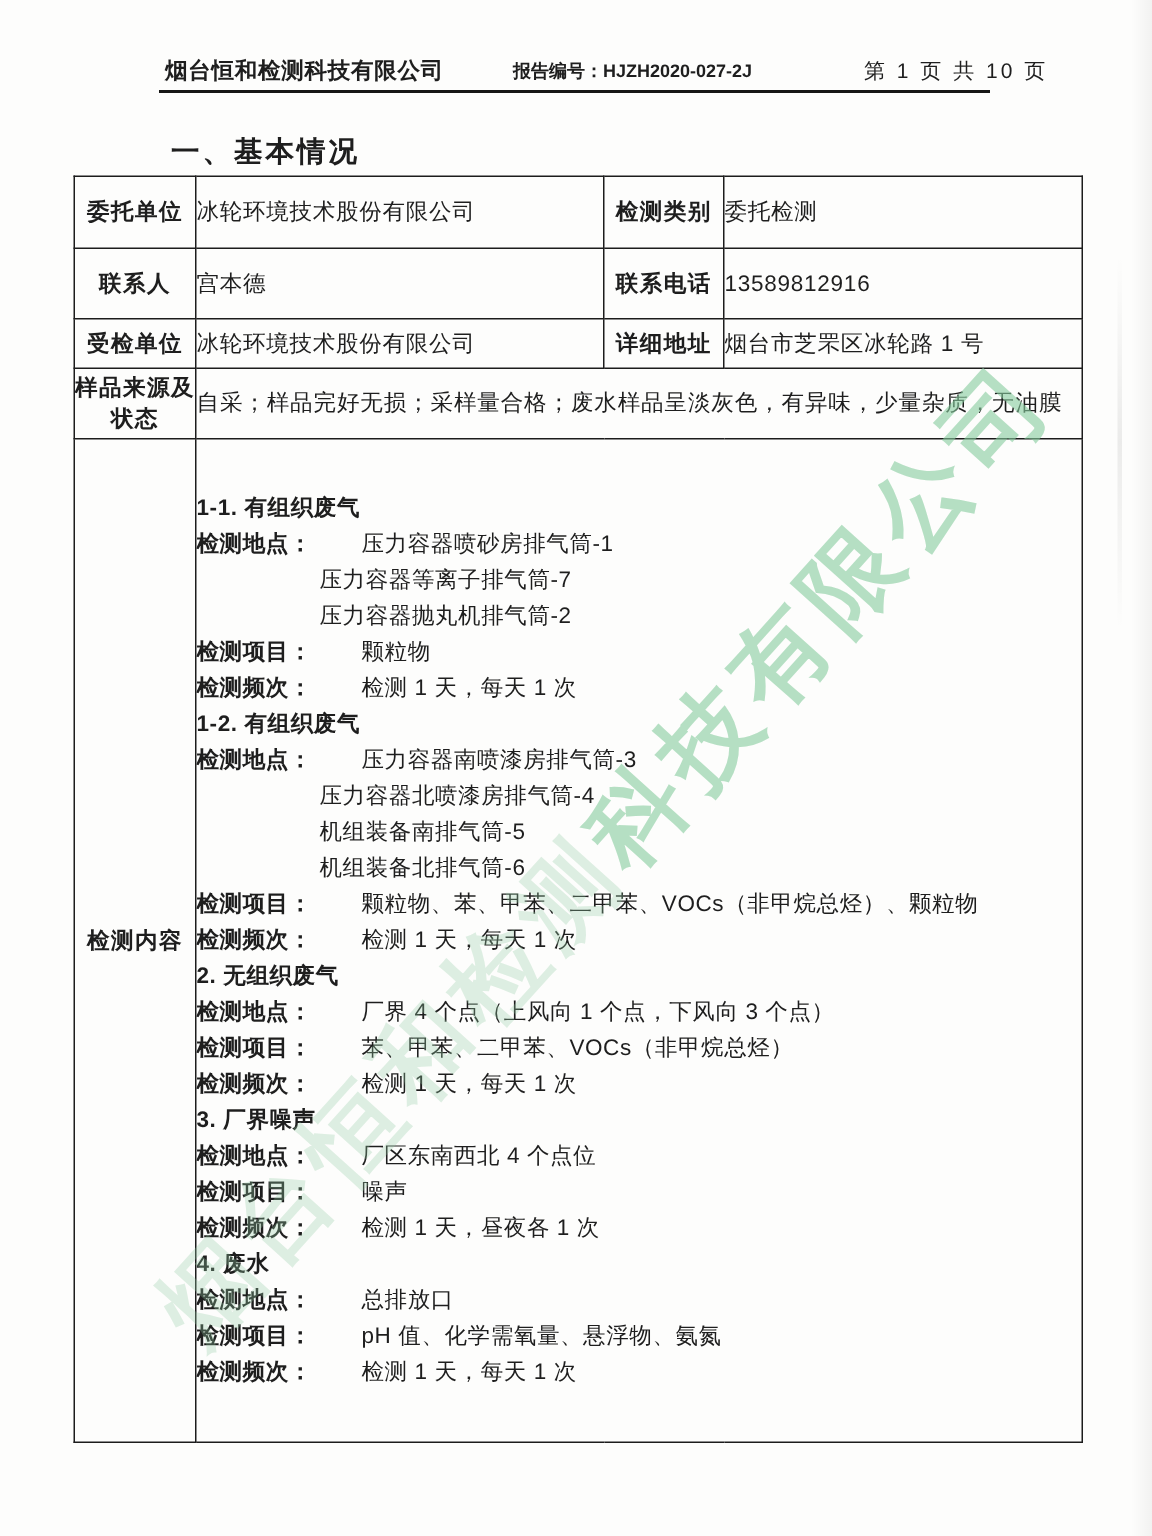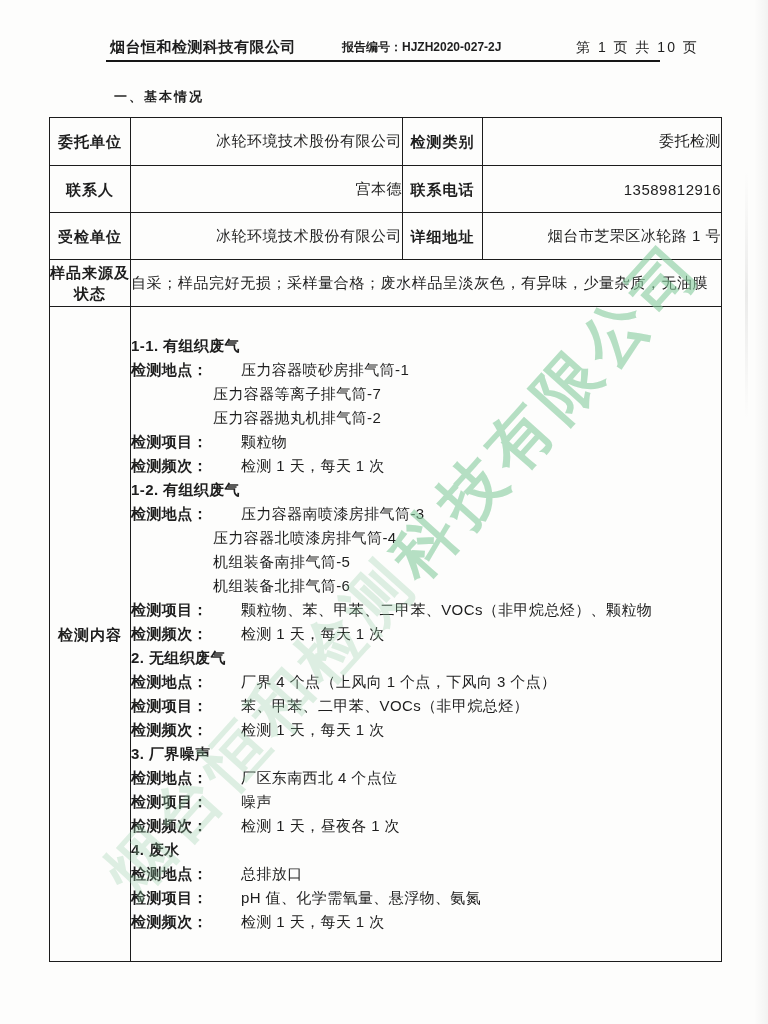--- a/index.html
+++ b/index.html
@@ -11,28 +11,28 @@
   .scan-streak{position:absolute;right:20px;top:170px;width:3px;height:250px;
     background:linear-gradient(rgba(0,0,0,0),rgba(0,0,0,0.07),rgba(0,0,0,0));pointer-events:none;}
 
   
   .hdr-company{position:absolute;left:110px;top:38px;font-size:15px;font-weight:bold;letter-spacing:0.5px;}
   .hdr-report{position:absolute;left:342px;top:39px;font-size:12px;font-weight:bold;}
   .hdr-page{position:absolute;left:576px;top:39px;font-size:14px;font-weight:normal;letter-spacing:2px;}
   .hdr-rule{position:absolute;left:106px;top:60px;width:554px;height:0;border-top:2.6px solid #161616;}
 
   
-  .doc-title{position:absolute;left:114px;top:88px;font-size:13px;font-weight:bold;letter-spacing:2px;}
+  .doc-title{position:absolute;left:114px;top:88px;font-size:19px;font-weight:bold;letter-spacing:2px;}
 
   
   table.info{position:absolute;left:49px;top:117px;width:672px;height:845px;
     border-collapse:collapse;table-layout:fixed;font-size:15px;}
   table.info td{border:1.6px solid #1c1c1c;padding:0;vertical-align:middle;overflow:hidden;}
   td.lblcell{text-align:center;font-weight:bold;letter-spacing:1px;line-height:21px;padding:2px;}
-  td.valcell{text-align:right;letter-spacing:0.5px;}
+  td.valcell{text-align:left;letter-spacing:0.5px;}
   td.samplecell{vertical-align:middle;text-align:left;padding:4px 8px 4px 11px;line-height:22px;letter-spacing:0.6px;}
   td.contentcell{vertical-align:top;text-align:left;padding:6px 6px 2px 10px;}
 
   .sec-title{font-weight:bold;line-height:24px;letter-spacing:0.4px;}
   .sec-line{display:flex;line-height:24px;letter-spacing:0.4px;gap:28px;}
   .sec-line .lbl{flex:none;width:82px;font-weight:bold;}
   .sec-line .val{flex:1;}
   .sec-line.cont{padding-left:82px;}
 
   
@@ -70,21 +70,21 @@
       <td class="valcell">冰轮环境技术股份有限公司</td>
       <td class="lblcell">检测类别</td>
       <td class="valcell">委托检测</td>
     </tr>
     <tr style="height:47px">
       <td class="lblcell">联系人</td>
       <td class="valcell">宫本德</td>
       <td class="lblcell">联系电话</td>
       <td class="valcell">13589812916</td>
     </tr>
-    <tr style="height:47px">
+    <tr style="height:33px">
       <td class="lblcell">受检单位</td>
       <td class="valcell">冰轮环境技术股份有限公司</td>
       <td class="lblcell">详细地址</td>
       <td class="valcell">烟台市芝罘区冰轮路 1 号</td>
     </tr>
     <tr style="height:47px">
       <td class="lblcell">样品来源及状态</td>
       <td class="samplecell" colspan="3">自采；样品完好无损；采样量合格；废水样品呈淡灰色，有异味，少量杂质，无油膜</td>
     </tr>
     <tr>

